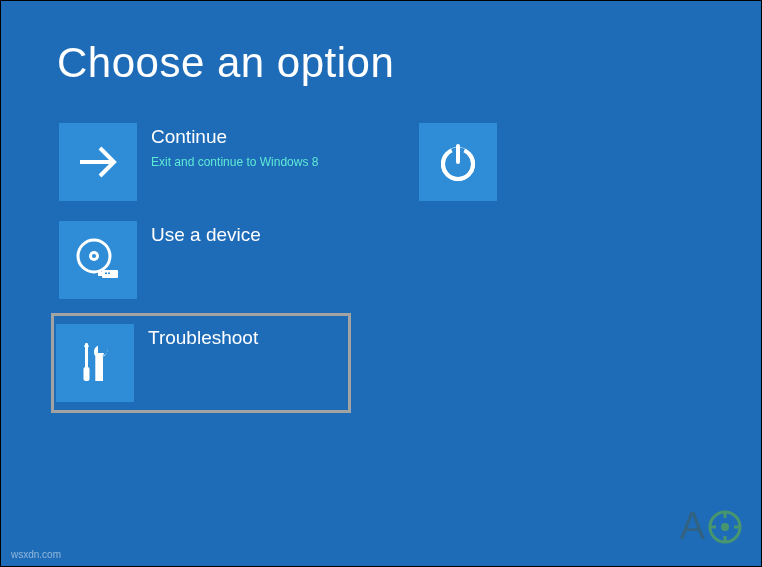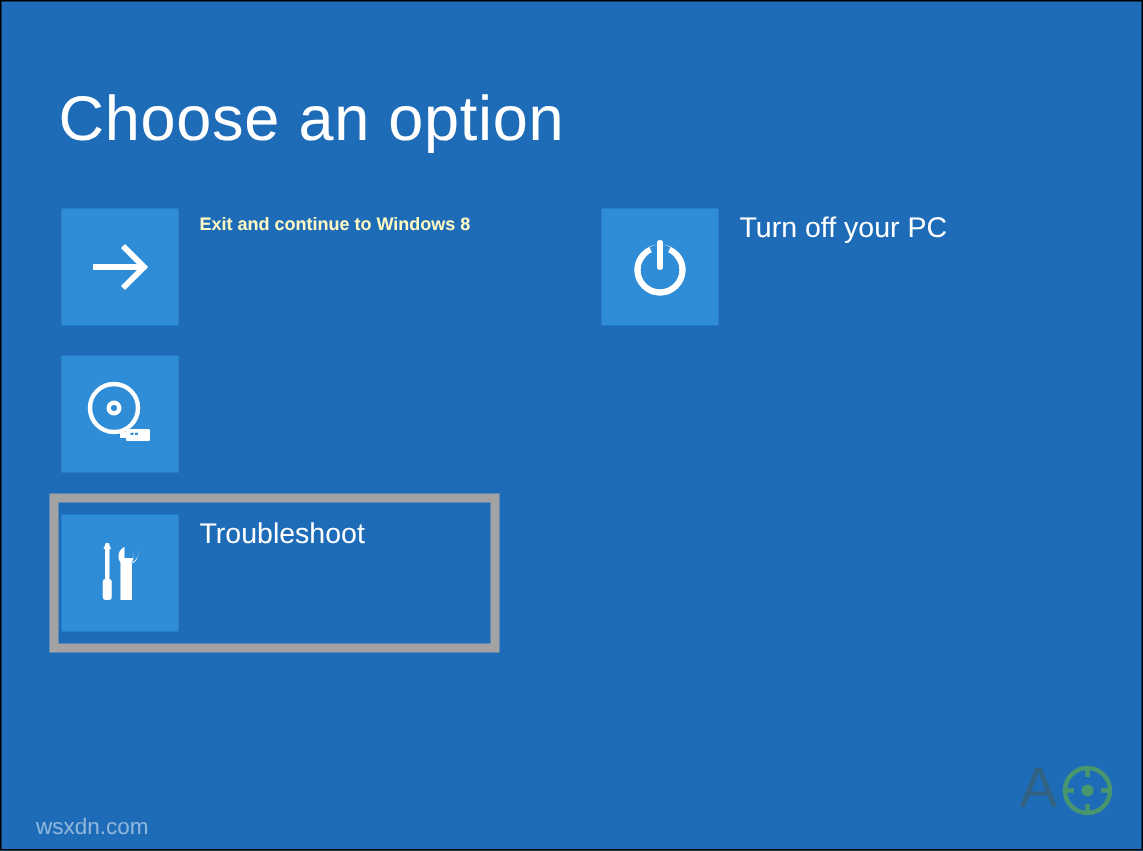--- a/index.html
+++ b/index.html
@@ -11,22 +11,21 @@
       width: 762px;
       height: 567px;
       background: #1e6cb8;
       font-family: "Segoe UI", "Segoe UI Light", Arial, sans-serif;
       color: #ffffff;
       position: relative;
       overflow: hidden;
       border: 1px solid #000;
     }
     .container {
-      padding: 38px 70px 0 38px;
-      margin-top: 16px;
+      padding: 38px 70px 0 56px;
     }
     .page-title {
       font-size: 42px;
       font-weight: 300;
       margin-bottom: 34px;
       letter-spacing: 0.5px;
     }
     .options-grid {
       display: flex;
       gap: 60px;
@@ -37,21 +36,21 @@
       gap: 16px;
     }
     .option-tile {
       display: flex;
       align-items: flex-start;
       gap: 14px;
       width: 300px;
       padding: 2px;
     }
     .option-tile.highlighted {
-      border: 6px solid #a3a3a3;
+      border: 3px solid #a3a3a3;
       padding: 8px 2px;
       margin-left: -6px;
       margin-top: -4px;
     }
     .tile-icon {
       width: 78px;
       height: 78px;
       background: #2e8dd6;
       display: flex;
       align-items: center;
@@ -65,23 +64,23 @@
       padding-top: 2px;
     }
     .tile-title {
       font-size: 19px;
       font-weight: 400;
       line-height: 1.3;
       margin-bottom: 4px;
     }
     .tile-desc {
       font-size: 12px;
-      font-weight: 700;
+      font-weight: 400;
       line-height: 1.4;
-      color: #fef9c3;
+      color: #5eead4;
       text-align: right;
     }
     .watermark {
       position: absolute;
       right: 18px;
       bottom: 18px;
       display: flex;
       align-items: center;
       font-family: Arial, sans-serif;
       font-size: 38px;
@@ -90,23 +89,23 @@
       letter-spacing: 2px;
       opacity: 0.7;
     }
     .watermark svg {
       display: inline-block;
       vertical-align: middle;
       margin: 0 1px;
     }
     .source-label {
       position: absolute;
-      left: 23px;
+      left: 10px;
       bottom: 6px;
-      font-size: 15px;
+      font-size: 10px;
       color: rgba(255,255,255,0.5);
       font-family: Arial, sans-serif;
     }
     svg {
       display: block;
     }
   </style>
 </head>
 <body>
 
@@ -120,37 +119,39 @@
       <div class="option-tile">
         <div class="tile-icon">
           <svg width="48" height="48" viewBox="0 0 48 48">
             <g stroke="#ffffff" stroke-width="4" fill="none" stroke-linecap="butt">
               <line x1="6" y1="24" x2="40" y2="24"></line>
               <polyline points="26,10 40,24 26,38"></polyline>
             </g>
           </svg>
         </div>
         <div class="tile-text">
+          <div class="tile-title">Continue</div>
           <div class="tile-desc">Exit and continue to Windows 8</div>
         </div>
       </div>
 
       <div class="option-tile">
         <div class="tile-icon">
           <svg width="52" height="52" viewBox="0 0 52 52">
             <circle cx="22" cy="22" r="16" fill="none" stroke="#ffffff" stroke-width="3"></circle>
             <circle cx="22" cy="22" r="5" fill="#ffffff"></circle>
             <circle cx="22" cy="22" r="2" fill="#2e8dd6"></circle>
             <rect x="30" y="36" width="16" height="8" rx="1" fill="#ffffff"></rect>
             <rect x="26" y="38" width="5" height="4" fill="#ffffff"></rect>
             <rect x="33" y="38.5" width="2" height="1.5" fill="#2e8dd6"></rect>
             <rect x="36" y="38.5" width="2" height="1.5" fill="#2e8dd6"></rect>
           </svg>
         </div>
         <div class="tile-text">
+          <div class="tile-title">Use a device</div>
         </div>
       </div>
 
       <div class="option-tile highlighted">
         <div class="tile-icon">
           <svg width="48" height="48" viewBox="0 0 48 48">
 
             <rect x="14" y="8" width="3" height="20" fill="#ffffff"></rect>
             <polygon points="13,8 18,8 16.5,4 14.5,4" fill="#ffffff"></polygon>
             <rect x="12.5" y="28" width="6" height="14" rx="2" fill="#ffffff"></rect>
@@ -170,23 +171,20 @@
     <div class="column">
 
       <div class="option-tile">
         <div class="tile-icon">
           <svg width="48" height="48" viewBox="0 0 48 48">
             <circle cx="24" cy="26" r="15" fill="none" stroke="#ffffff" stroke-width="4"></circle>
             <path d="M 18 13 A 15 15 0 0 1 30 13" fill="#2e8dd6" stroke="#2e8dd6" stroke-width="5"></path>
             <circle cx="24" cy="26" r="15" fill="none" stroke="#ffffff" stroke-width="4" stroke-dasharray="70 24" stroke-dashoffset="-12" transform="rotate(-90 24 26)"></circle>
             <line x1="24" y1="8" x2="24" y2="24" stroke="#ffffff" stroke-width="4" stroke-linecap="round"></line>
           </svg>
-        </div>
-        <div class="tile-text">
-          <div class="tile-title">Turn off your PC</div>
         </div>
       </div>
 
     </div>
   </div>
 </div>
 
 <div class="watermark">
   <span>A</span>
   <svg width="34" height="34" viewBox="0 0 34 34">

